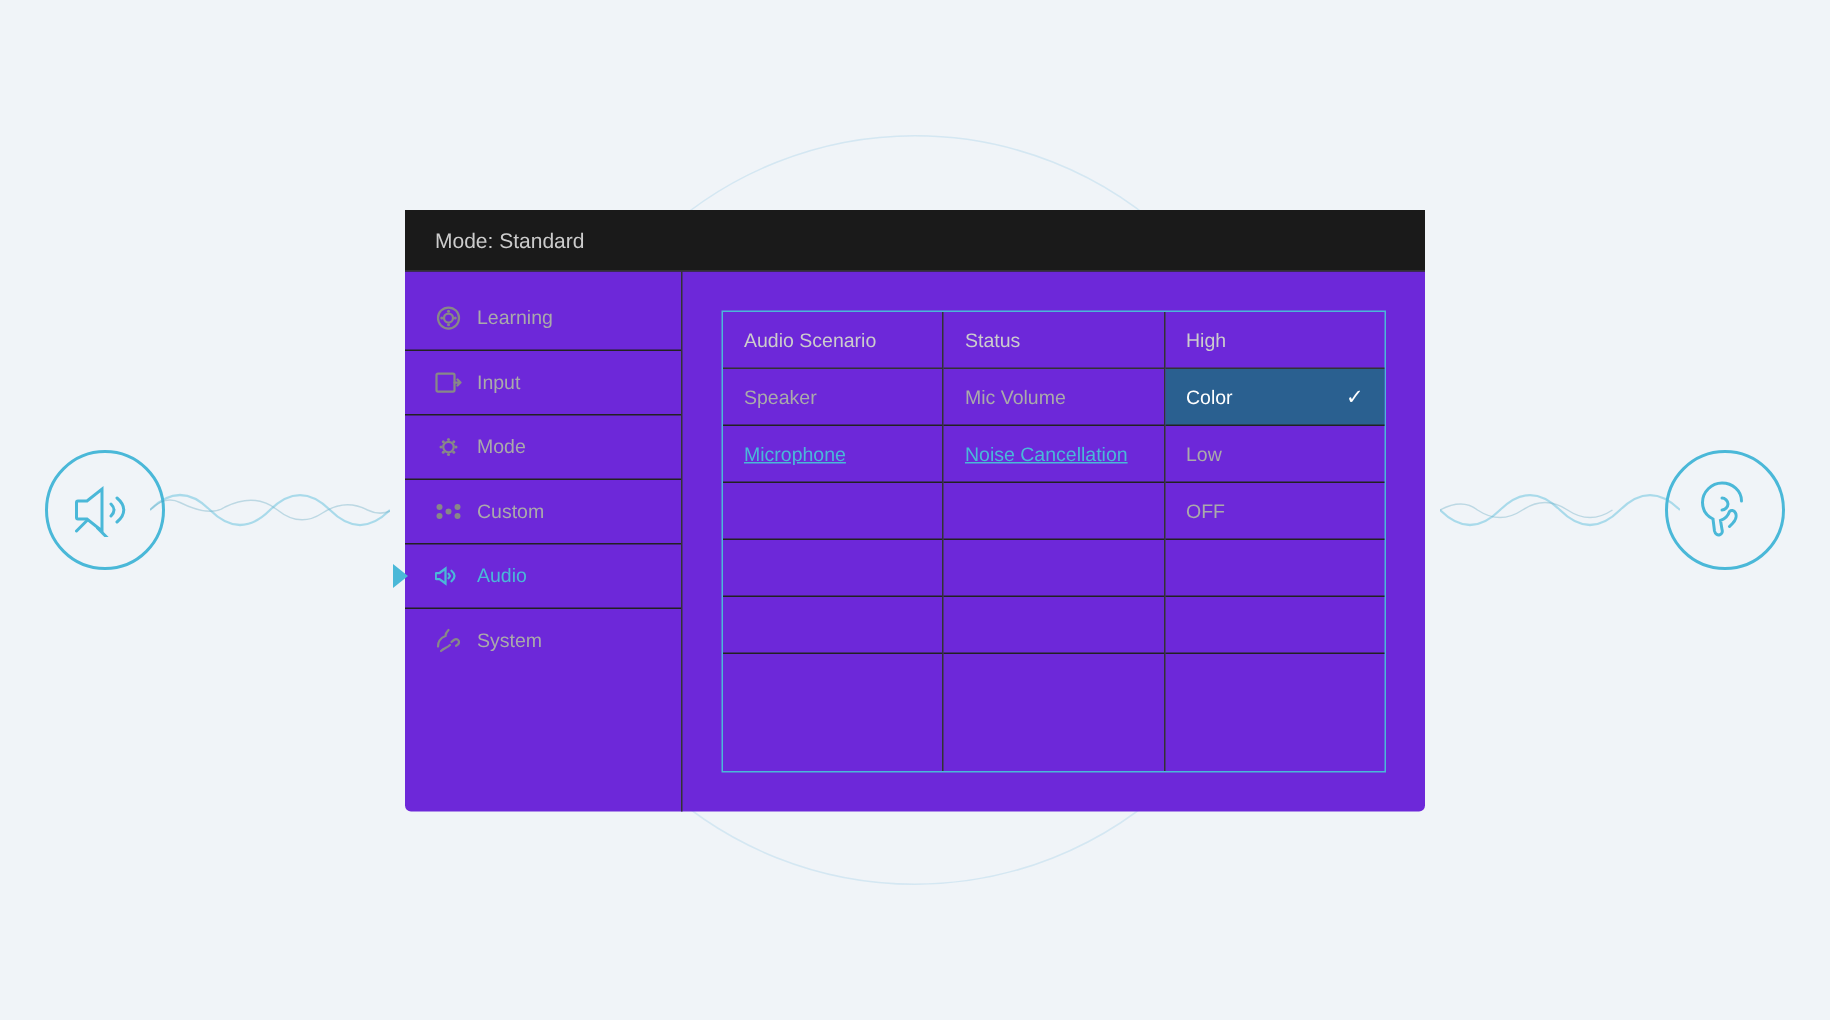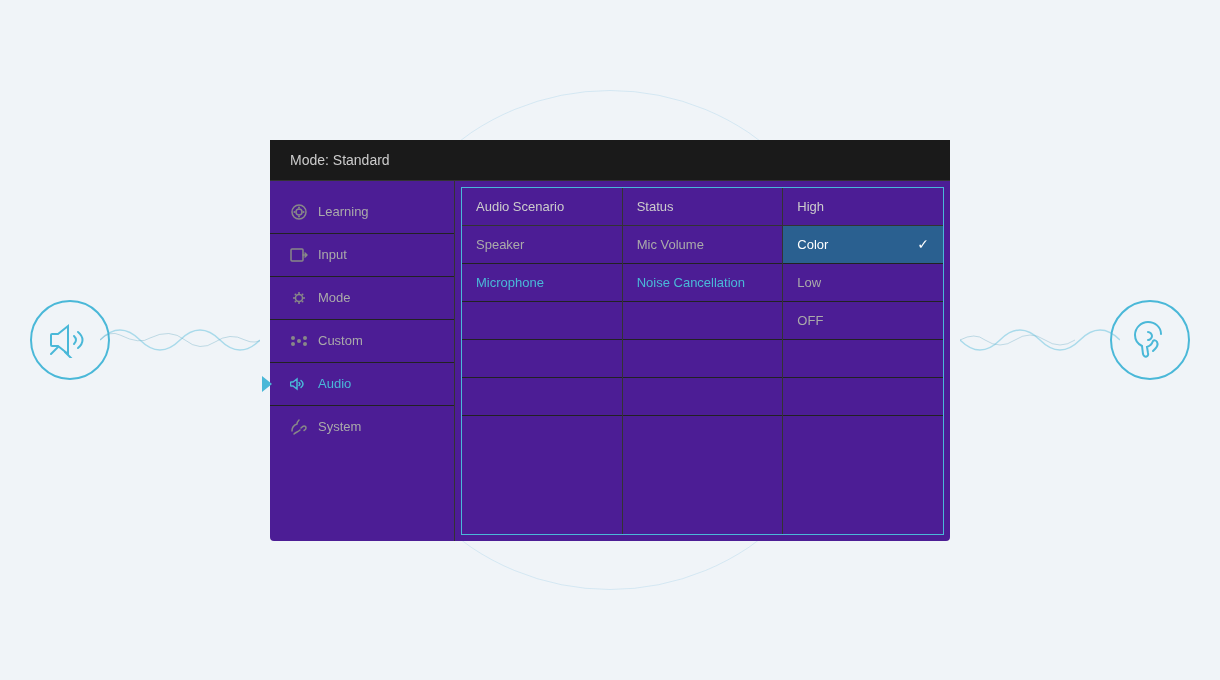--- a/index.html
+++ b/index.html
@@ -68,21 +68,21 @@
       display: flex;
       align-items: center;
       justify-content: center;
       background: transparent;
     }
 
     
     .osd-panel {
       position: relative;
       width: 680px;
-      background: #4c1d95;
+      background: #6d28d9;
       border-radius: 4px;
       overflow: visible;
       z-index: 10;
     }
 
     .osd-header {
       background: #1a1a1a;
       padding: 12px 20px;
       color: #ccc;
       font-size: 14px;
@@ -136,40 +136,40 @@
       border-top: 8px solid transparent;
       border-bottom: 8px solid transparent;
       border-left: 10px solid #4ab8d8;
     }
 
     
     .content-area {
       flex: 1;
       display: flex;
       border: 1px solid #4ab8d8;
-      margin: 6px;
+      margin: 26px;
     }
 
     .col {
       flex: 1;
       border-right: 1px solid #333;
     }
     .col:last-child { border-right: none; }
 
     .col-item {
       padding: 10px 14px;
       color: #aaa;
       font-size: 13px;
       border-bottom: 1px solid #222;
       min-height: 38px;
       display: flex;
       align-items: center;
       cursor: pointer;
     }
-    .col-item.blue { color: #4ab8d8; }
+    .col-item.blue { color: #4ab8d8; text-decoration: underline; }
     .col-item.header-item {
       color: #ccc;
       font-weight: 500;
       border-bottom: 1px solid #333;
     }
     .col-item.selected {
       background: #2a6090;
       color: #fff;
       display: flex;
       justify-content: space-between;

